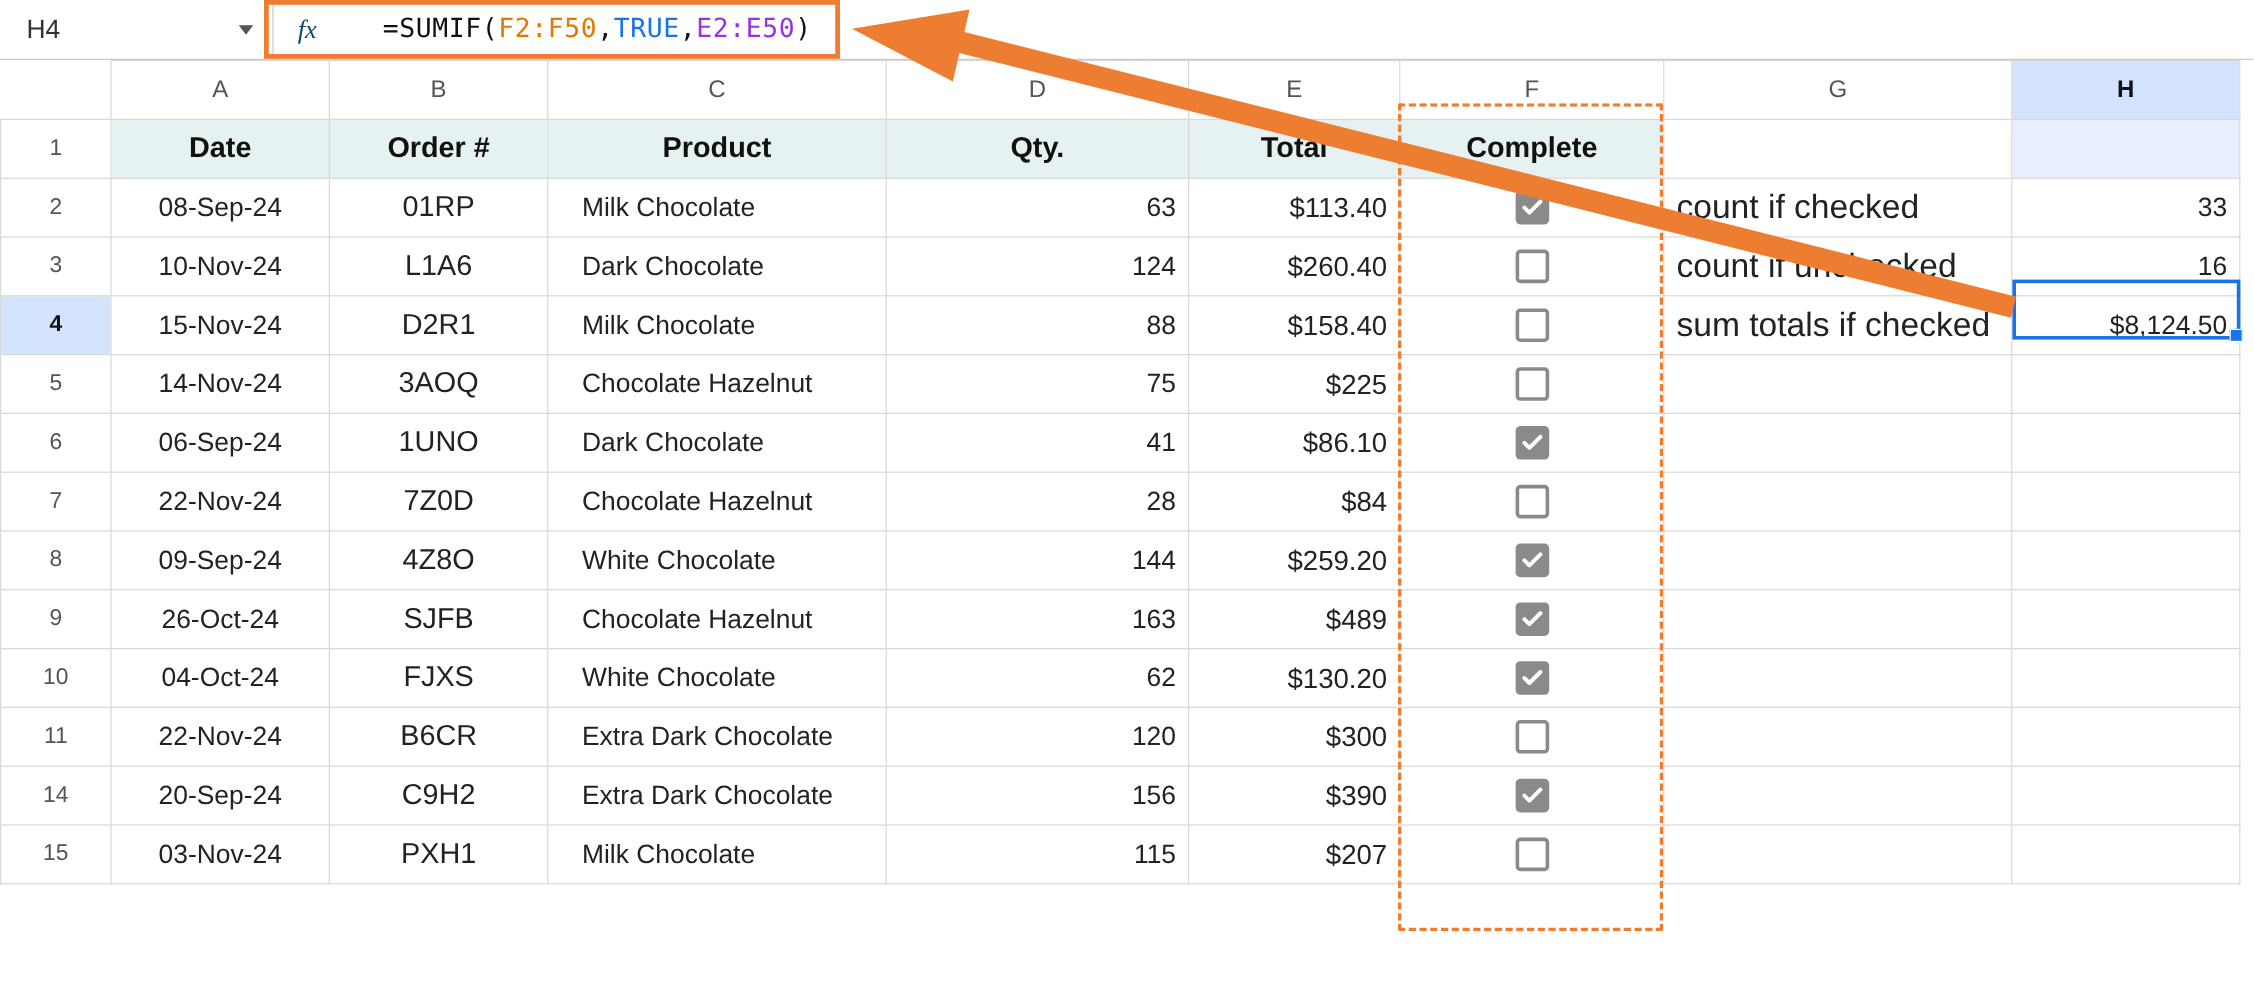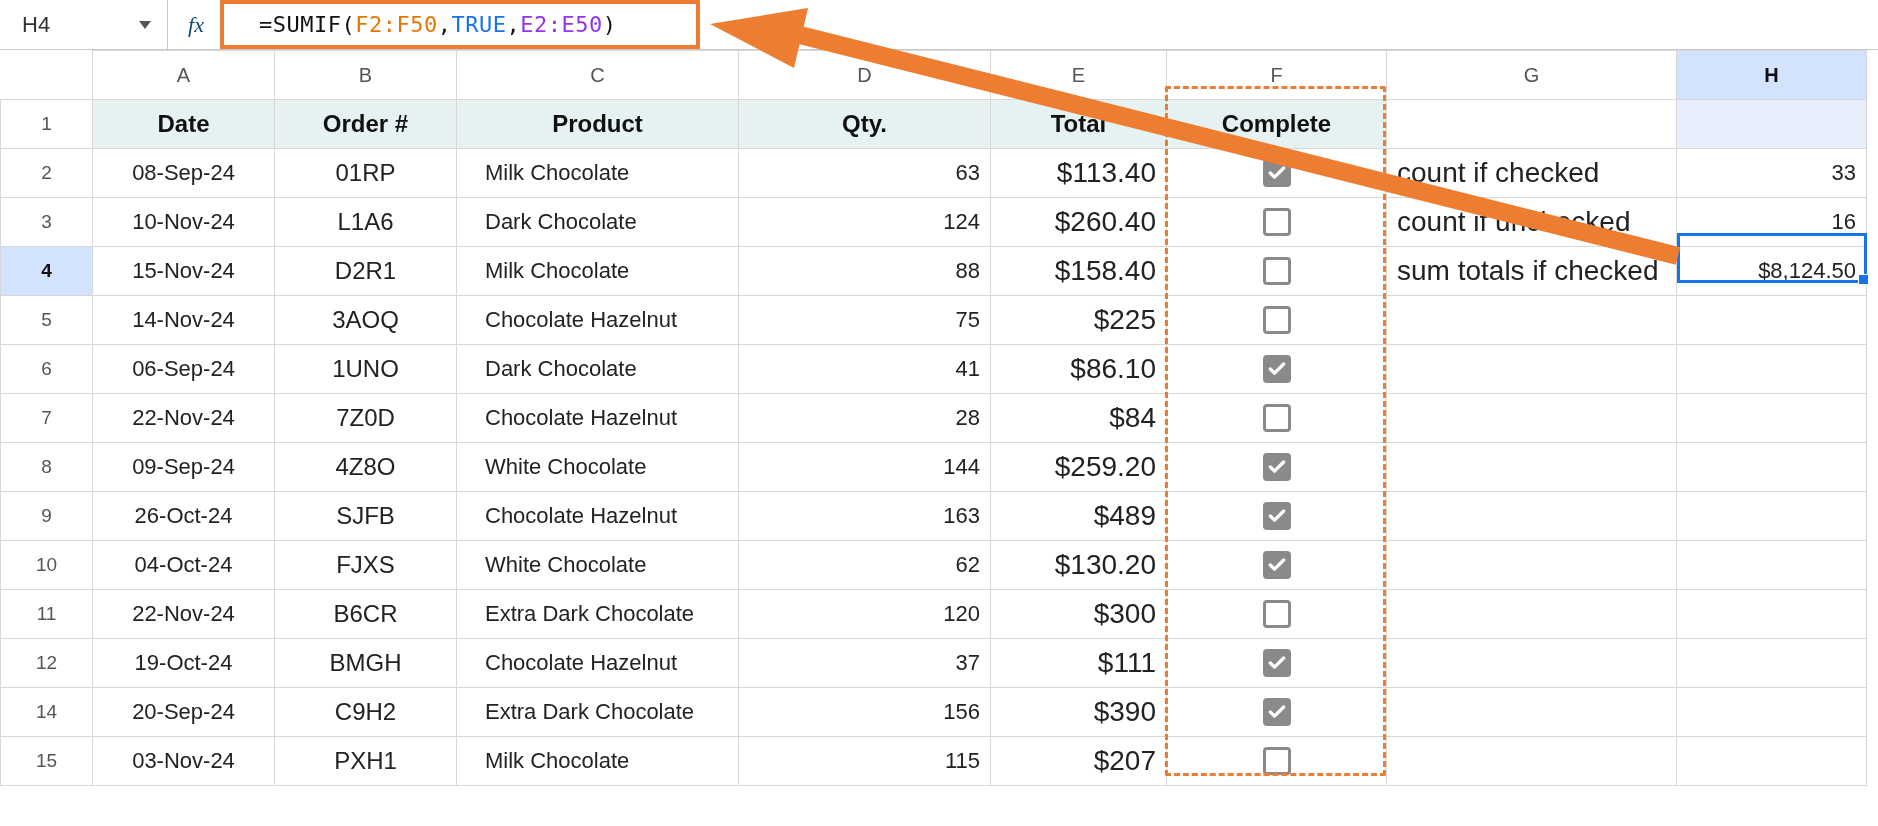--- a/index.html
+++ b/index.html
@@ -15,21 +15,21 @@
   
   .toprow {
     display: flex;
     align-items: center;
     height: 50px;
     border-bottom: 1px solid #c9c9c9;
     background: #fff;
     padding-left: 0;
   }
   .namebox {
-    width: 168px;
+    width: 228px;
     height: 50px;
     display: flex;
     align-items: center;
     justify-content: space-between;
     padding: 0 16px 0 22px;
     border-right: 1px solid #c9c9c9;
     font-size: 22px;
     color: #333;
   }
   .chev {
@@ -118,21 +118,21 @@
     color:#111;
   }
   tr.sheet-header td.left { text-align:center; }
   tr.sheet-header td.blank { background:#fff; font-weight:400;}
   tr.sheet-header td.blankH { background:#e8eefc; font-weight:400;}
 
   td.cellA { text-align:center; font-size:22px;}
   td.cellB { text-align:center; font-size:24px;}
   td.cellC { text-align:left;   font-size:22px;padding-left:28px;}
   td.cellD { text-align:right;  font-size:22px;}
-  td.cellE { text-align:right;  font-size:28px;}
+  td.cellE { text-align:right;  font-size:23px;}
   td.cellF { text-align:center; }
   td.cellG { text-align:left;   font-size:28px; }
   td.cellH { text-align:right;  font-size:22px; }
 
   
   th.rowhdr.active { background:#d3e3fd; font-weight:700; color:#111;}
   th.colhdr.activeH { background:#d3e3fd; font-weight:700; color:#111;}
 
   
   .cbx {
@@ -368,35 +368,20 @@
             <td class="cellA">22-Nov-24</td>
             <td class="cellB">B6CR</td>
             <td class="cellC">Extra Dark Chocolate</td>
             <td class="cellD">120</td>
             <td class="cellE">$300</td>
             <td class="cellF"><span class="cbx unchecked"></span></td>
             <td class="cellG"></td>
             <td class="cellH"></td>
           </tr>
           <tr>
-            <th class="rowhdr">12</th>
-            <td class="cellA">19-Oct-24</td>
-            <td class="cellB">BMGH</td>
-            <td class="cellC">Chocolate Hazelnut</td>
-            <td class="cellD">37</td>
-            <td class="cellE">$111</td>
-            <td class="cellF"><span class="cbx checked">
-                <svg viewBox="0 0 24 24">
-                  <path d="M4 12l5 5L20 6"></path>
-                </svg>
-              </span></td>
-            <td class="cellG"></td>
-            <td class="cellH"></td>
-          </tr>
-          <tr>
             <th class="rowhdr">14</th>
             <td class="cellA">20-Sep-24</td>
             <td class="cellB">C9H2</td>
             <td class="cellC">Extra Dark Chocolate</td>
             <td class="cellD">156</td>
             <td class="cellE">$390</td>
             <td class="cellF"><span class="cbx checked">
                 <svg viewBox="0 0 24 24">
                   <path d="M4 12l5 5L20 6"></path>
                 </svg>

